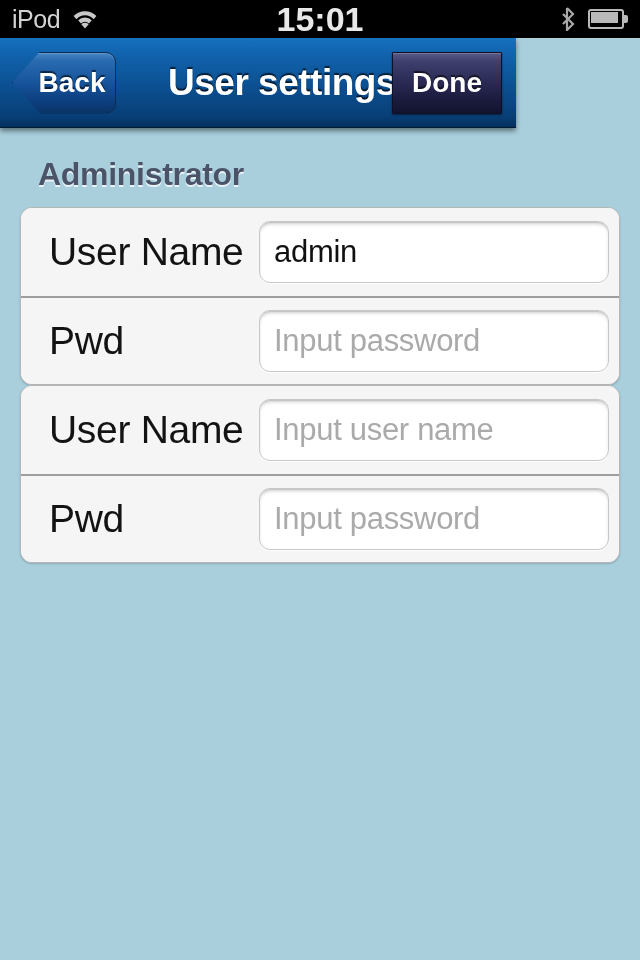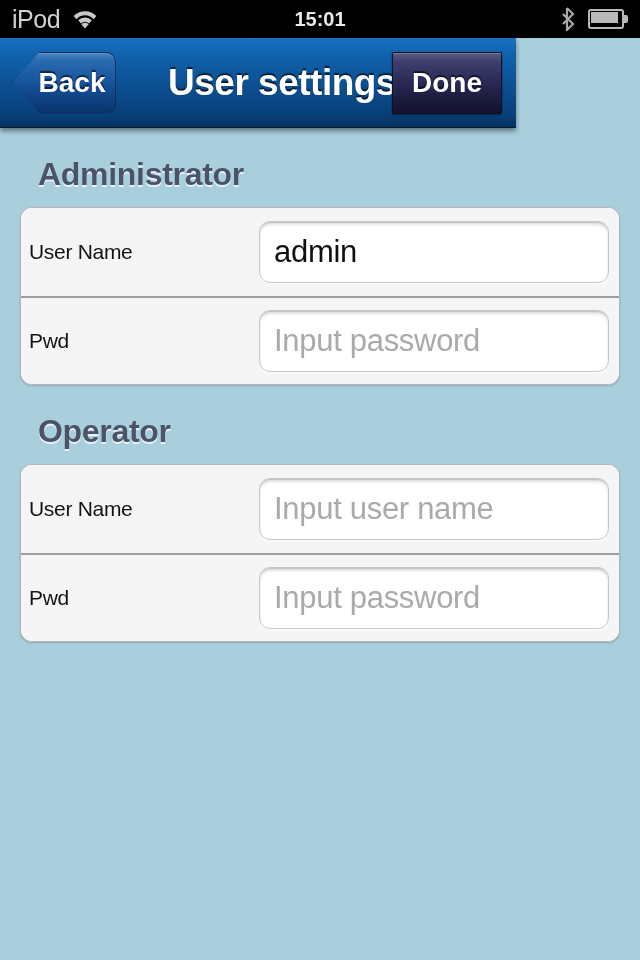--- a/index.html
+++ b/index.html
@@ -17,21 +17,21 @@
     background:#000;
     display:flex; align-items:center;
     color:#cfcfcf;
     gap:28px;
   }
   .sb-left{ display:flex; align-items:center; padding-left:12px; gap:10px; }
   .sb-carrier{ font-size:25px; color:#d2d2d2; letter-spacing:-0.5px; }
   .sb-center{
     position:absolute; left:0; right:0; top:0; height:38px;
     display:flex; align-items:center; justify-content:center;
-    font-size:20px; font-weight:bold; color:#e8e8e8; letter-spacing:0px;
+    font-size:34px; font-weight:bold; color:#e8e8e8; letter-spacing:0px;
   }
   .sb-right{
     margin-left:auto; display:flex; align-items:center;
     gap:12px; padding-right:12px;
   }
   .wifi-ico{ width:30px; height:22px; display:block; }
   .bt-ico{ width:16px; height:24px; display:block; }
   .batt{
     width:40px; height:20px; position:relative;
   }
@@ -118,22 +118,22 @@
   }
   .row{
     height:88px;
     display:flex; align-items:center;
     position:relative;
     background:#f5f5f5;
   }
   .row + .row{ border-top:2px solid #9e9e9e;align-items:center; }
   .row-label{
     width:238px;
-    padding-left:8px;
-    font-size:21px;
+    padding-left:28px;
+    font-size:39px;
     color:#131313;
     letter-spacing:-0.3px;
   }
   .row-input{
     flex:1;
     margin-right:10px;
     height:62px;
     background:#ffffff;
     border:1px solid #c7c7c7;
     border-radius:11px;
@@ -197,21 +197,20 @@
     <div class="row">
       <div class="row-label">User Name</div>
       <div class="row-input">admin</div>
     </div>
     <div class="row">
       <div class="row-label">Pwd</div>
       <div class="row-input placeholder">Input password</div>
     </div>
   </div>
 
-  <div class="section-header">Operator</div>
   <div class="group">
     <div class="row">
       <div class="row-label">User Name</div>
       <div class="row-input placeholder">Input user name</div>
     </div>
     <div class="row">
       <div class="row-label">Pwd</div>
       <div class="row-input placeholder">Input password</div>
     </div>
   </div>

